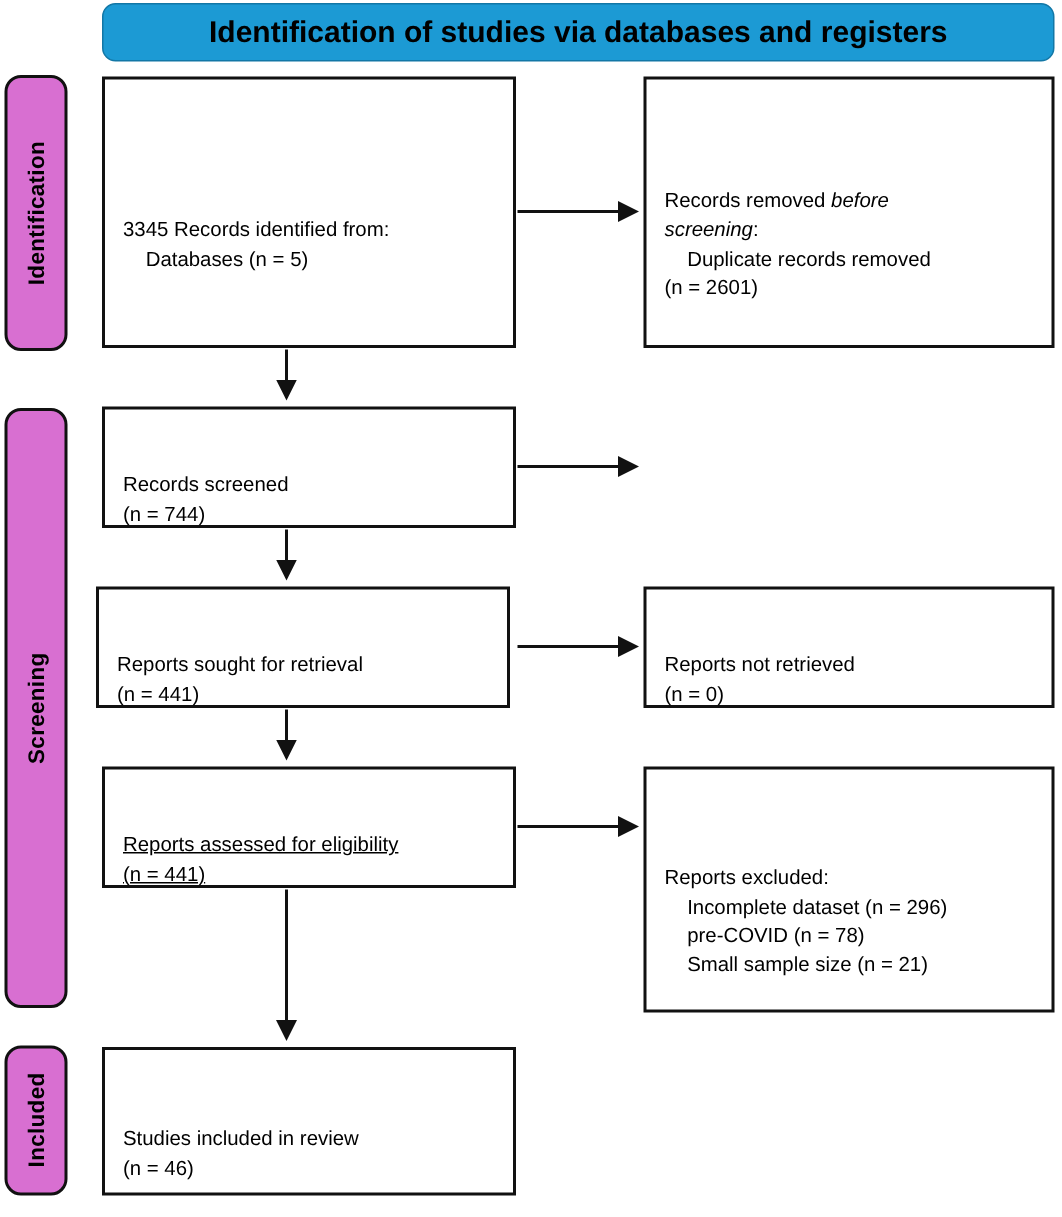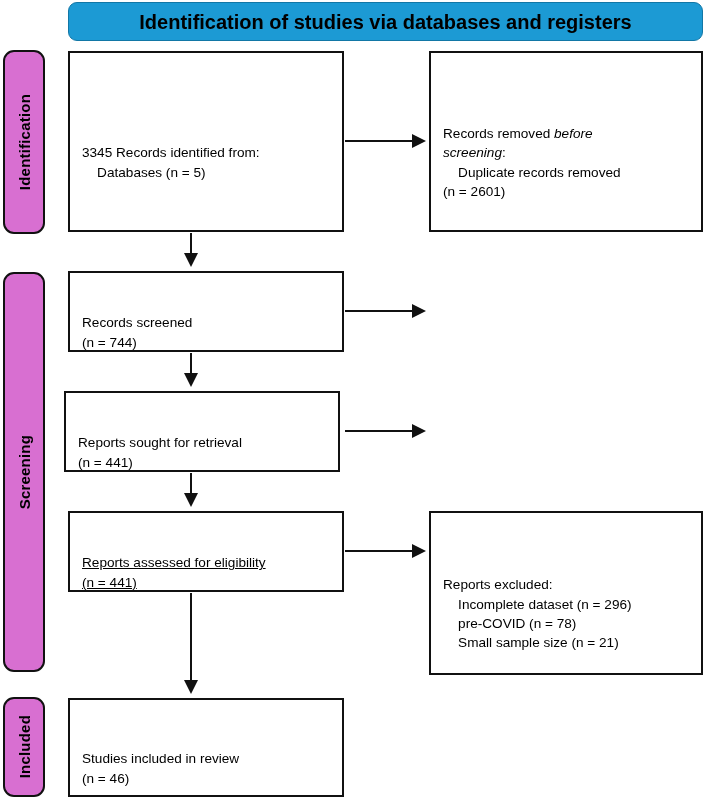--- a/index.html
+++ b/index.html
@@ -154,20 +154,24 @@
     <div class="box-text"><span>Records screened</span>
 <span>(n = 744)</span></div>
   </div>
 
 
   <div id="box-sought" class="flow-box">
     <div class="box-text"><span>Reports sought for retrieval</span>
 <span>(n = 441)</span></div>
   </div>
 
+  <div id="box-not-retrieved" class="flow-box">
+    <div class="box-text"><span>Reports not retrieved</span>
+<span>(n = 0)</span></div>
+  </div>
 
   <div id="box-assessed" class="flow-box">
     <div class="box-text"><span>Reports assessed for eligibility</span>
 <span>(n = 441)</span></div>
   </div>
 
   <div id="box-excluded-reports" class="flow-box">
     <div class="box-text"><span>Reports excluded:</span>
 <span>    Incomplete dataset (n = 296)</span>
 <span>    pre-COVID (n = 78)</span>

